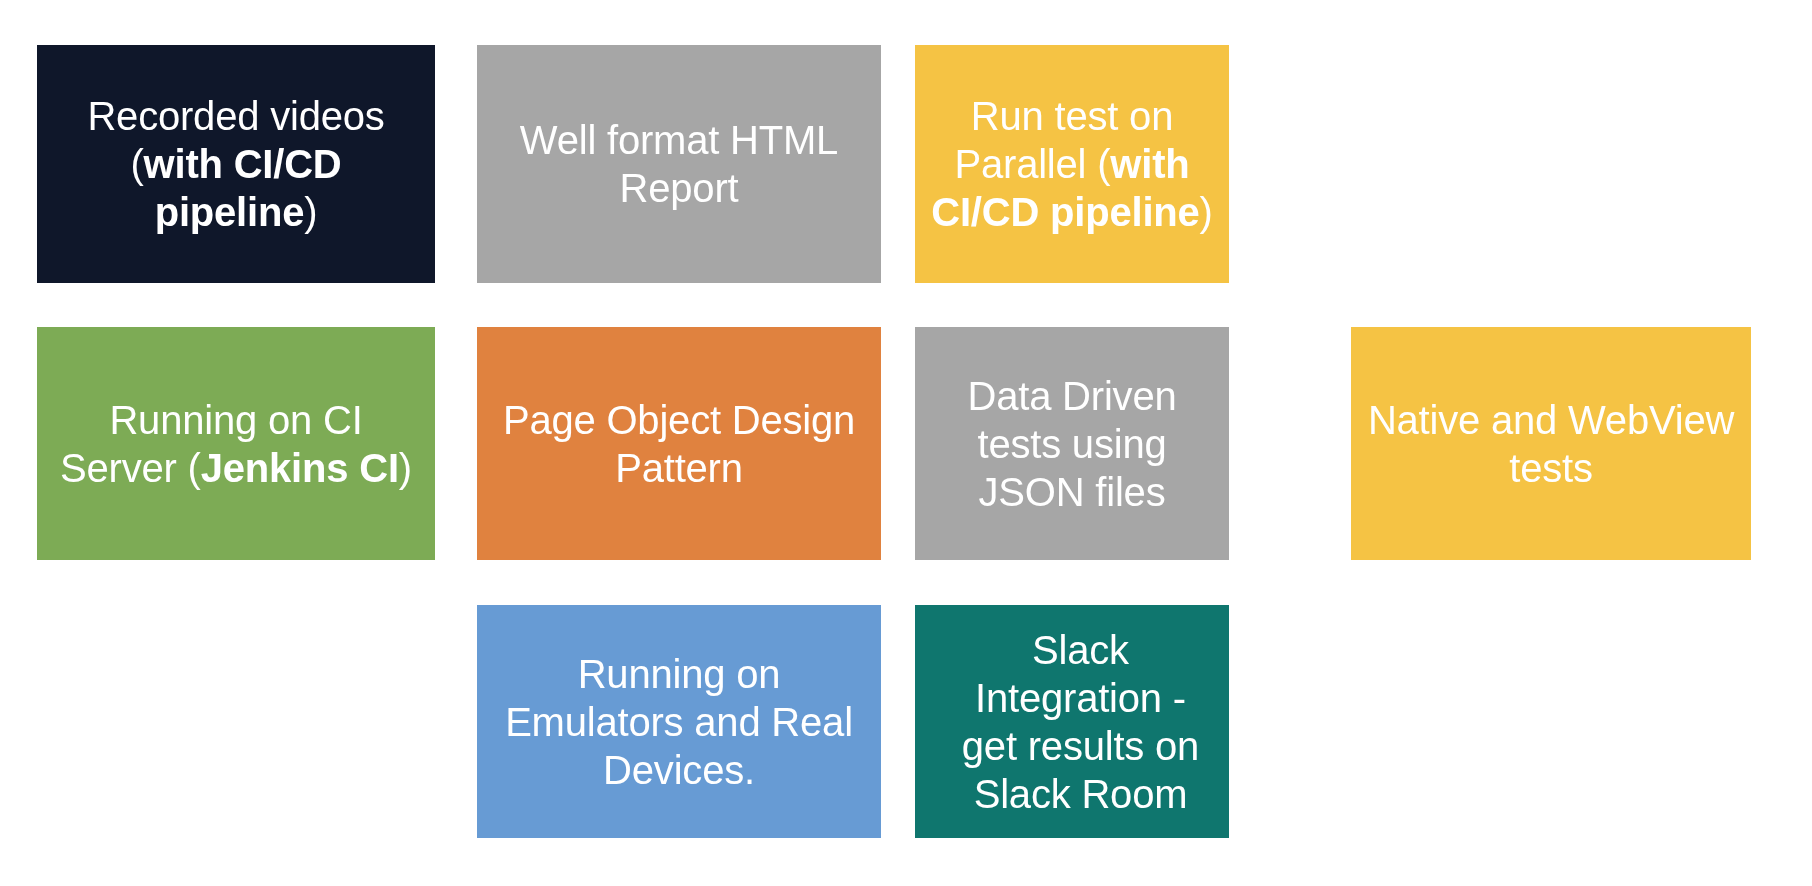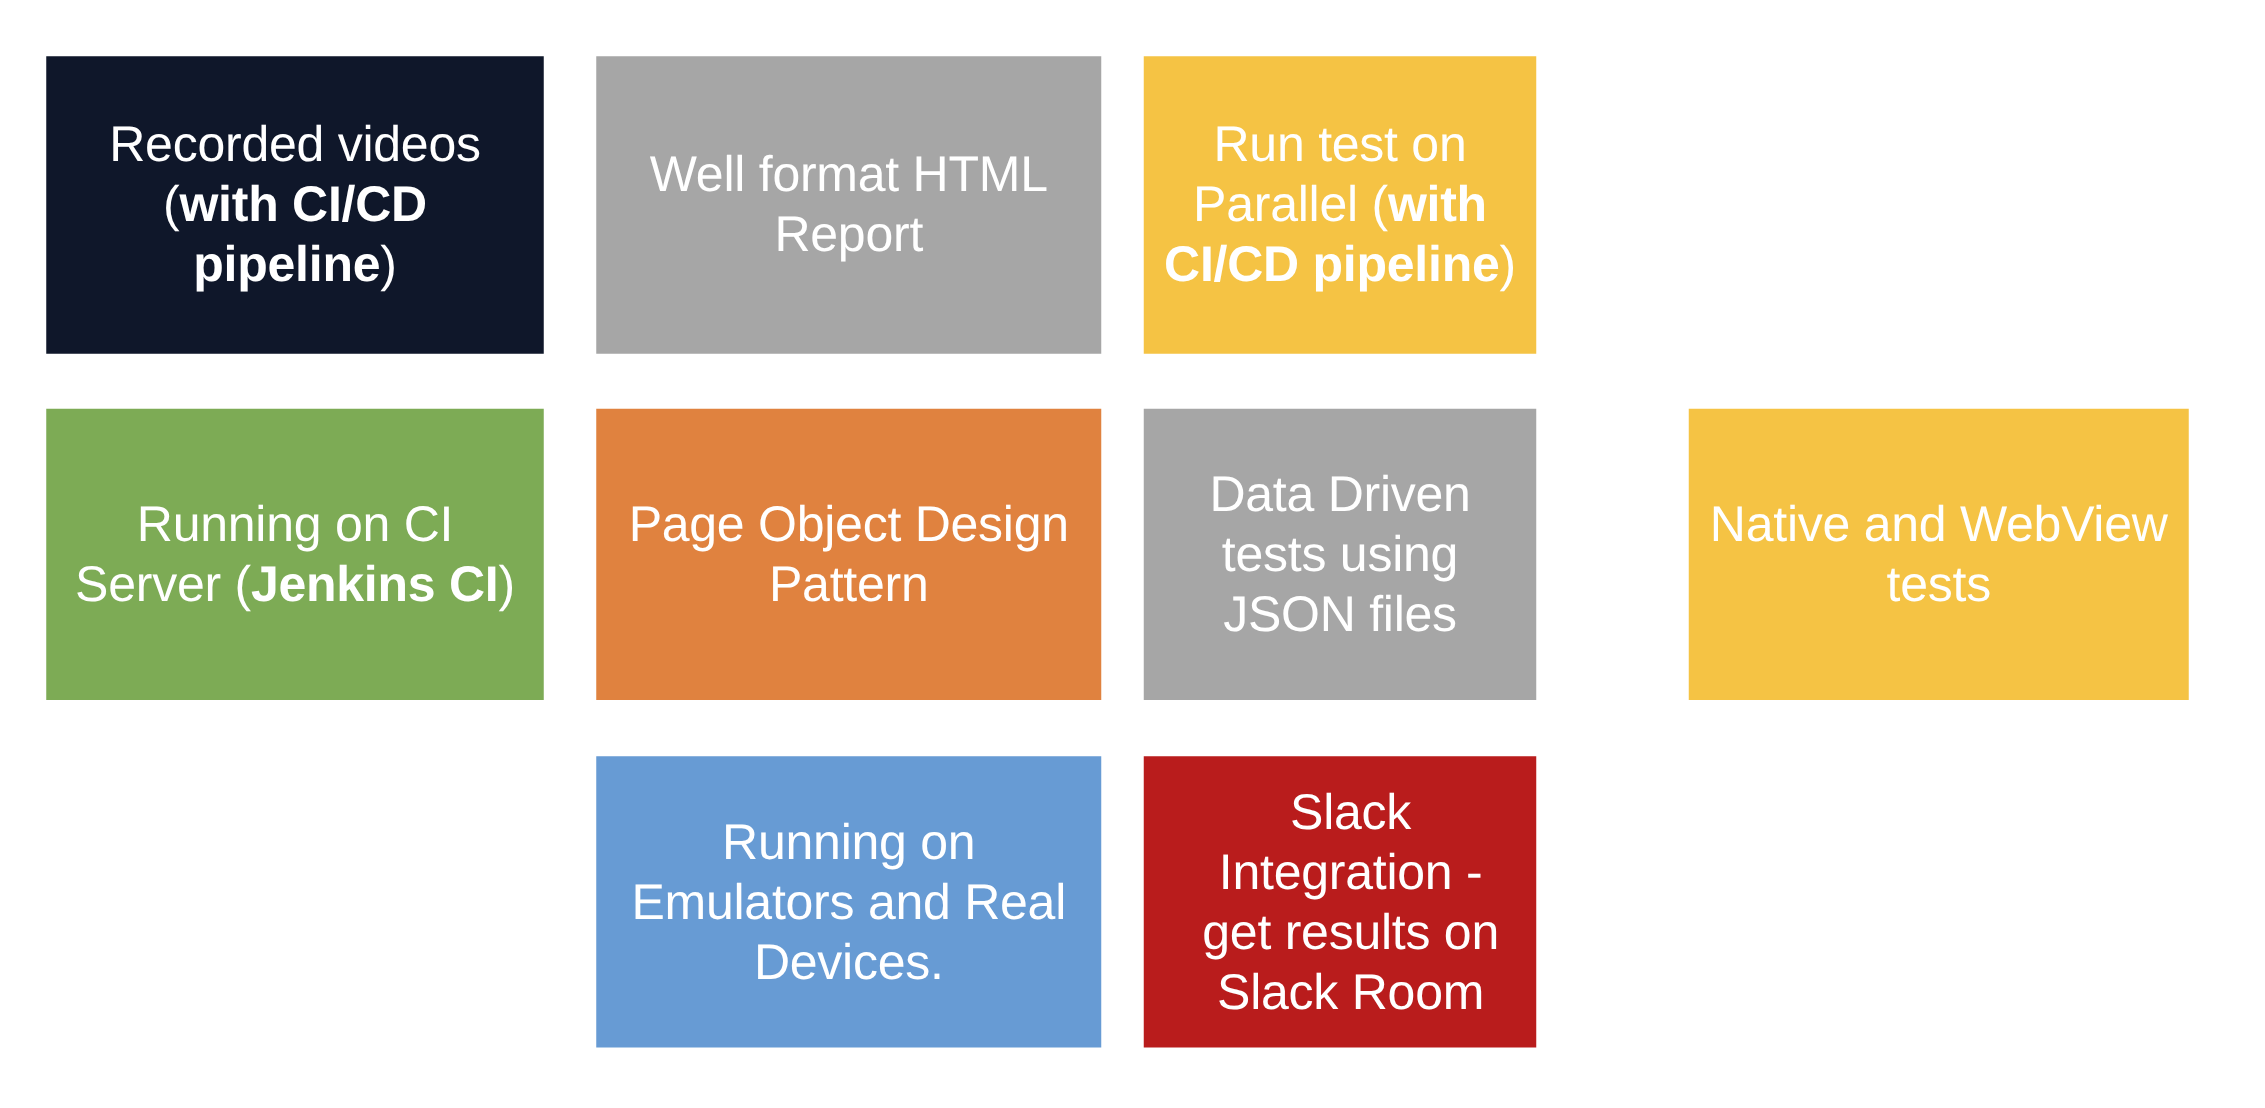--- a/index.html
+++ b/index.html
@@ -84,17 +84,17 @@
   </div>
 
   <div class="card c4 r2" style="background: rgb(245, 195, 68);">
     <div class="card-text"><span>Native and WebView tests</span></div>
   </div>
 
   <div class="card c2 r3" style="background: rgb(103, 155, 212); justify-content: center;">
     <div class="card-text"><span>Running on Emulators and Real Devices.</span></div>
   </div>
 
-  <div class="card c3 r3" style="background: #b91c1c; padding-left: 31px;">
+  <div class="card c3 r3" style="background: #0f766e; padding-left: 31px;">
     <div class="card-text"><span>Slack Integration - get results on Slack Room</span></div>
   </div>
 
 </div>
 
 </body></html>

